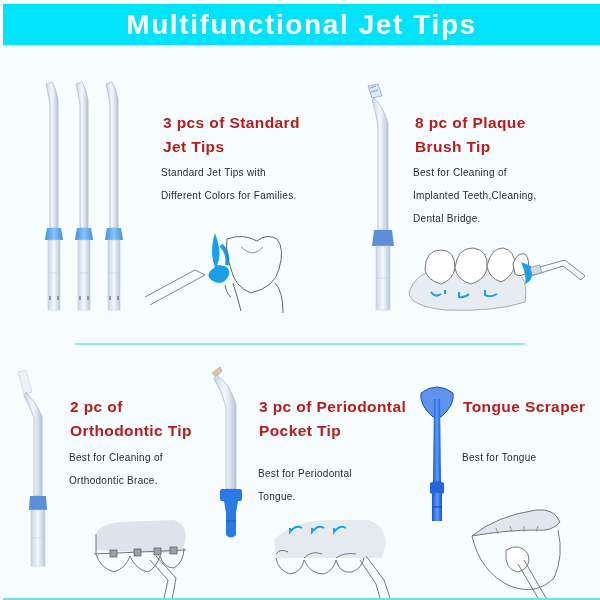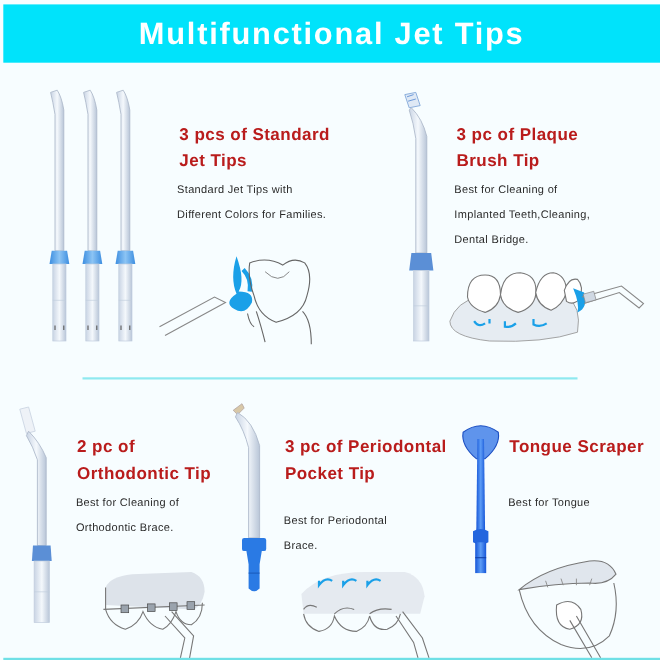--- a/index.html
+++ b/index.html
@@ -4,21 +4,21 @@
 <style>
   * { margin:0; padding:0; box-sizing:border-box; }
   html, body { width:600px; height:600px; overflow:hidden; }
   body {
     background:#f7fdff;
     font-family: "Liberation Sans", "DejaVu Sans", sans-serif;
     position:relative;
     color:#111;
   }
   .banner {
-    position:absolute; left:3px; top:4px; width:597px; height:53px;
+    position:absolute; left:3px; top:4px; width:597px; height:41px;
     background:#00e3fb;
     display:flex; align-items:center; justify-content:center;
   }
   .banner-title {
     color:#ffffff; font-weight:bold; font-size:28px; letter-spacing:1.6px;
     font-family: "Liberation Sans", sans-serif;
   }
   .divider {
     position:absolute; left:75px; top:343px; width:450px; height:2px;
     background:#8ee9f0;
@@ -94,21 +94,21 @@
   <path d="M4 4 L14 2 L18 14 L8 16 Z" fill="#dfe9f5" stroke="#7fa6d8" stroke-width="0.8"></path>
   <line x1="6" y1="6" x2="12" y2="4" stroke="#5d8fd6" stroke-width="0.8"></line>
   <line x1="7" y1="10" x2="14" y2="8" stroke="#5d8fd6" stroke-width="0.8"></line>
   <path d="M10 16 Q20 26 24 42 L24 148 L14 148 L14 44 Q12 30 8 18 Z" fill="url(#glass)" stroke="#aebacb" stroke-width="0.8"></path>
   <path d="M10 148 L28 148 L30 164 L8 164 Z" fill="#5b8fd6"></path>
   <rect x="12" y="164" width="14" height="64" fill="url(#glass)" stroke="#c0ccdc" stroke-width="0.6"></rect>
   <line x1="12" y1="196" x2="26" y2="196" stroke="#c0ccdc" stroke-width="0.6"></line>
 </svg>
 
 <div class="item-title" style="left:415px;top:111px">
-  <span class="line">3 pc of Plaque</span>
+  <span class="line">8 pc of Plaque</span>
   <span class="line">Brush Tip</span>
 </div>
 <div class="item-desc" style="left:413px;top:161px">
   <span class="line">Best for Cleaning of</span>
   <span class="line">Implanted Teeth,Cleaning,</span>
   <span class="line">Dental Bridge.</span>
 </div>
 
 <svg style="left:405px;top:240px" width="185" height="72" viewBox="0 0 185 72">
   <path d="M4 52 Q10 34 30 30 L110 30 Q124 38 120 62 Q90 72 40 70 Q4 66 4 52 Z" fill="#e6ecf2" stroke="#999" stroke-width="0.8"></path>
@@ -163,21 +163,21 @@
   <path d="M16 136 L30 136 L28 148 L28 170 Q23 175 18 170 L18 148 Z" fill="#2a7ae4"></path>
   <line x1="18" y1="156" x2="28" y2="156" stroke="#1b5cbc" stroke-width="1"></line>
 </svg>
 
 <div class="item-title" style="left:259px;top:395px">
   <span class="line">3 pc of Periodontal</span>
   <span class="line">Pocket Tip</span>
 </div>
 <div class="item-desc" style="left:258px;top:462px">
   <span class="line">Best for Periodontal</span>
-  <span class="line">Brace.</span>
+  <span class="line">Tongue.</span>
 </div>
 
 <svg style="left:272px;top:518px" width="120" height="80" viewBox="0 0 120 80">
   <path d="M2 22 Q20 2 60 2 L96 2 Q112 6 114 24 L110 40 L4 40 Z" fill="#e5eaf0"></path>
   <path d="M4 40 Q6 52 18 56 Q30 54 32 42 Q38 56 52 56 Q62 52 64 42 Q68 56 80 54 Q90 50 92 40" fill="none" stroke="#777" stroke-width="1"></path>
   <path d="M4 36 Q8 30 16 34 M32 40 Q40 32 50 36 M64 40 Q72 34 84 36" fill="none" stroke="#777" stroke-width="1"></path>
   <path d="M18 10 L18 14 Q24 6 30 10 M40 10 L40 14 Q46 6 52 10 M62 10 L62 14 Q68 6 74 10" fill="none" stroke="#1aa0e8" stroke-width="2"></path>
   <path d="M94 38 L112 62 L118 80 M88 42 L104 66 L108 80" fill="none" stroke="#777" stroke-width="1"></path>
 </svg>
 

